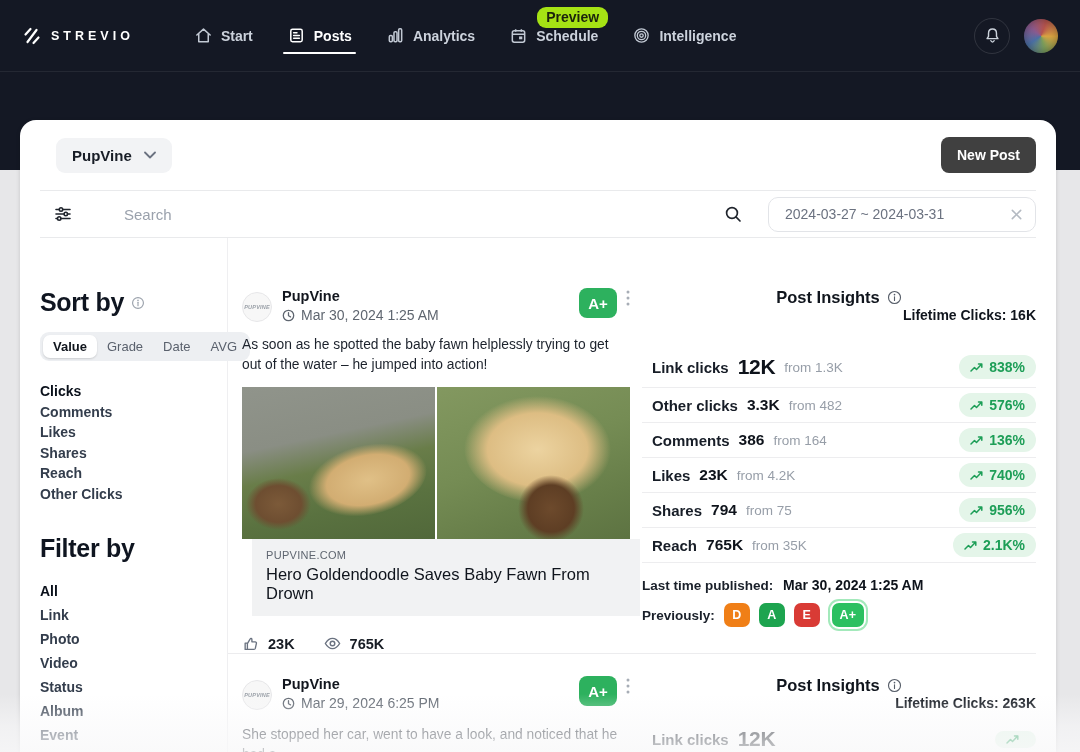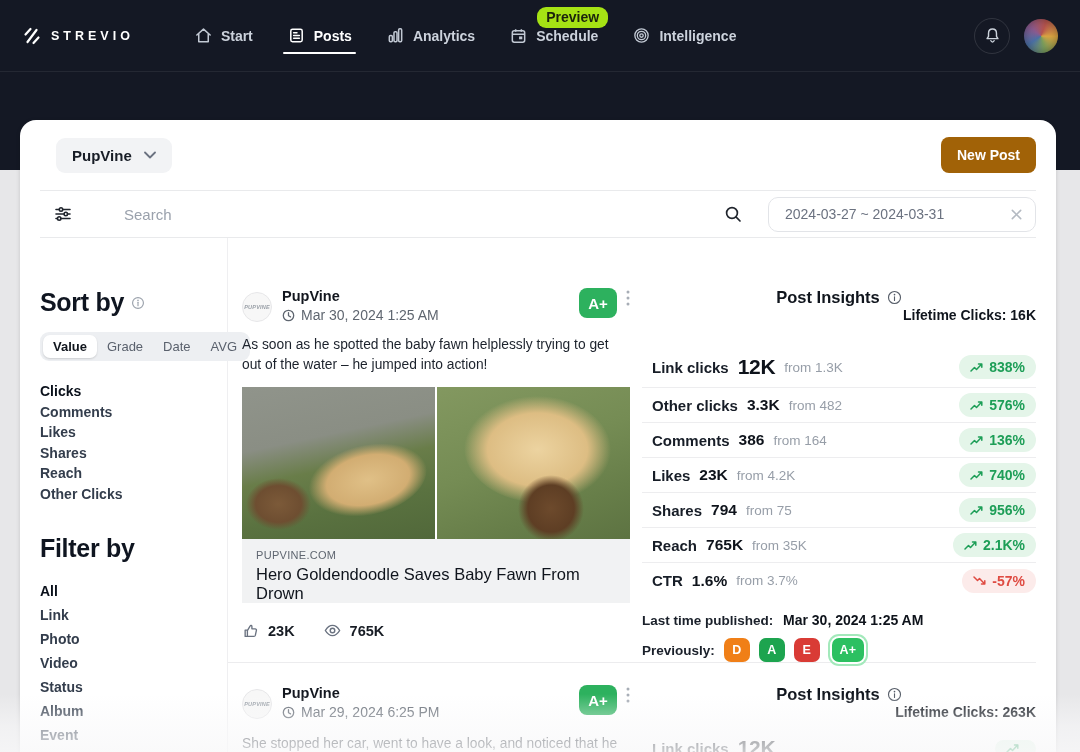--- a/index.html
+++ b/index.html
@@ -21,21 +21,21 @@
   .preview-pill { position:absolute; top:7px; left:40px; background:#a5e214; color:#1b230c; font-size:14px; font-weight:700; padding:2.5px 9px; border-radius:9px; white-space:nowrap; }
   .nav-right { margin-left:auto; display:flex; align-items:center; gap:14px; }
   .bell-btn { width:36px; height:36px; border-radius:50%; display:flex; align-items:center; justify-content:center; border:1px solid rgba(255,255,255,.12); cursor:pointer; }
   .avatar-top { width:34px; height:34px; border-radius:50%; cursor:pointer;
     background:conic-gradient(from 20deg,#b5534d,#d9a441,#7a9c5a,#4a6fa5,#8a5a8f,#b5534d); box-shadow:inset 0 0 8px rgba(0,0,0,.35); }
 
   
   .card { position:absolute; top:120px; left:20px; width:1036px; height:632px; background:#fff; border-radius:16px 16px 0 0; box-shadow:0 1px 4px rgba(0,0,0,.15); overflow:hidden; }
   .card-head { height:70px; display:flex; align-items:center; justify-content:space-between; padding:0 20px 0 36px; }
   .account-chip { display:flex; align-items:center; gap:12px; background:#f2f3f5; border-radius:9px; padding:9px 16px; font-size:15px; font-weight:700; color:#181d26; cursor:pointer; }
-  .new-post-btn { background:#a16207; color:#fff; border:none; border-radius:8px; padding:10px 16px; font-size:14px; font-weight:700; font-family:inherit; cursor:pointer; }
+  .new-post-btn { background:#404040; color:#fff; border:none; border-radius:8px; padding:10px 16px; font-size:14px; font-weight:700; font-family:inherit; cursor:pointer; }
 
   .search-row { margin:0 20px; height:48px; border-top:1px solid #e9eaec; border-bottom:1px solid #e9eaec; display:flex; align-items:center; padding-left:6px; }
   .sliders-btn { width:34px; height:34px; display:flex; align-items:center; justify-content:center; cursor:pointer; }
   .search-ph { margin-left:44px; font-size:15px; color:#9aa1ac; flex:1; cursor:text; }
   .mag-btn { width:30px; height:30px; display:flex; align-items:center; justify-content:center; cursor:pointer; }
   .date-chip { margin-left:20px; width:268px; height:35px; border:1px solid #e2e4e8; border-radius:10px; display:flex; align-items:center; padding:0 12px 0 16px; cursor:pointer; }
   .date-text { font-size:14px; color:#6b7280; flex:1; }
 
   
   .content { display:flex; height:514px; }
@@ -71,21 +71,21 @@
   .dots-btn { margin-left:9px; margin-top:2px; cursor:pointer; display:flex; }
   .body-text { margin-top:12px; width:388px; font-size:13.8px; line-height:1.45; color:#1c222c; }
   .media { margin-top:12px; width:388px; height:152px; display:flex; gap:2px; cursor:pointer; }
   .ph { flex:1; position:relative; overflow:hidden; }
   .ph-left { background:linear-gradient(168deg,#90948b 0%,#8a8e84 34%,#697d49 52%,#5a7240 74%,#51683a 100%); }
   .ph-left .blob-dog { position:absolute; left:34%; top:38%; width:62%; height:46%; border-radius:50% 42% 55% 48%; background:radial-gradient(closest-side,#e0c087,#d2ad72 70%,rgba(210,173,114,0)); transform:rotate(-12deg); }
   .ph-left .blob-fawn { position:absolute; left:2%; top:60%; width:34%; height:34%; border-radius:55% 50% 48% 52%; background:radial-gradient(closest-side,#7c5a39,#6e4e31 70%,rgba(110,78,49,0)); }
   .ph-right { background:linear-gradient(160deg,#839860 0%,#758c54 45%,#677e49 75%,#5d7342 100%); }
   .ph-right .blob-dog { position:absolute; left:14%; top:6%; width:76%; height:70%; border-radius:48% 52% 46% 54%; background:radial-gradient(closest-side,#ecd3a0,#ddbd83 68%,rgba(221,189,131,0)); }
   .ph-right .blob-fawn { position:absolute; left:42%; top:58%; width:34%; height:44%; border-radius:50% 50% 44% 46%; background:radial-gradient(closest-side,#6d4a2c,#5e3e24 70%,rgba(94,62,36,0)); }
-  .link-card { width:388px; background:#f1f2f3; padding:10px 14px 0; cursor:pointer; }
+  .link-card { width:388px; background:#f1f2f3; padding:10px 14px 13px; cursor:pointer;margin-left:10px; }
   .link-domain { font-size:11px; color:#5f6670; letter-spacing:.3px; }
   .link-title { margin-top:4px; font-size:16.5px; color:#0f141c; }
   .post-foot { margin-top:18px; width:388px; display:flex; align-items:center; }
   .stat { display:flex; align-items:center; gap:8px; font-size:14.5px; font-weight:700; color:#171c24; }
   .stat + .stat { margin-left:28px; }
   .queue-btn { margin-left:auto; background:#fff; border:1px solid #e3e6ea; border-radius:9px; padding:8px 13px; color:#27ab62; font-size:13.5px; font-weight:700; font-family:inherit; cursor:pointer; }
 
   
   .ins-head { display:flex; align-items:center;flex-direction:column; }
   .ins-title-wrap { display:flex; align-items:center; gap:7px; }
@@ -391,31 +391,20 @@
               <span class="ilabel">Reach</span>
               <span class="ivalue">765K</span>
               <span class="ifrom">from 35K</span>
               <span class="pill">
                 <svg width="13" height="9" viewBox="0 0 13 9" fill="none" stroke="#1d9e57" stroke-width="1.5">
                     <path d="M1 8 L4.5 4.5 L6.5 6.5 L11.5 1.2 M8.5 1 H11.8 V4.3" stroke-linecap="round" stroke-linejoin="round"></path>
                   </svg>
                 <span>2.1K%</span>
               </span>
             </div>
-            <div class="irow last">
-              <span class="ilabel">CTR</span>
-              <span class="ivalue">1.6%</span>
-              <span class="ifrom">from 3.7%</span>
-              <span class="pill down">
-                <svg width="13" height="9" viewBox="0 0 13 9" fill="none" stroke="#df4b42" stroke-width="1.5">
-                    <path d="M1 1 L4.5 4.5 L6.5 2.5 L11.5 7.8 M8.5 8 H11.8 V4.7" stroke-linecap="round" stroke-linejoin="round"></path>
-                  </svg>
-                <span>-57%</span>
-              </span>
-            </div>
           </div>
 
           <div class="pub-line">
             <span>Last time published:</span>
             <span class="pub-date">Mar 30, 2024 1:25 AM</span>
           </div>
           <div class="prev-line">
             <span class="prev-label">Previously:</span>
             <span class="gbadge d">D</span>
             <span class="gbadge a">A</span>

